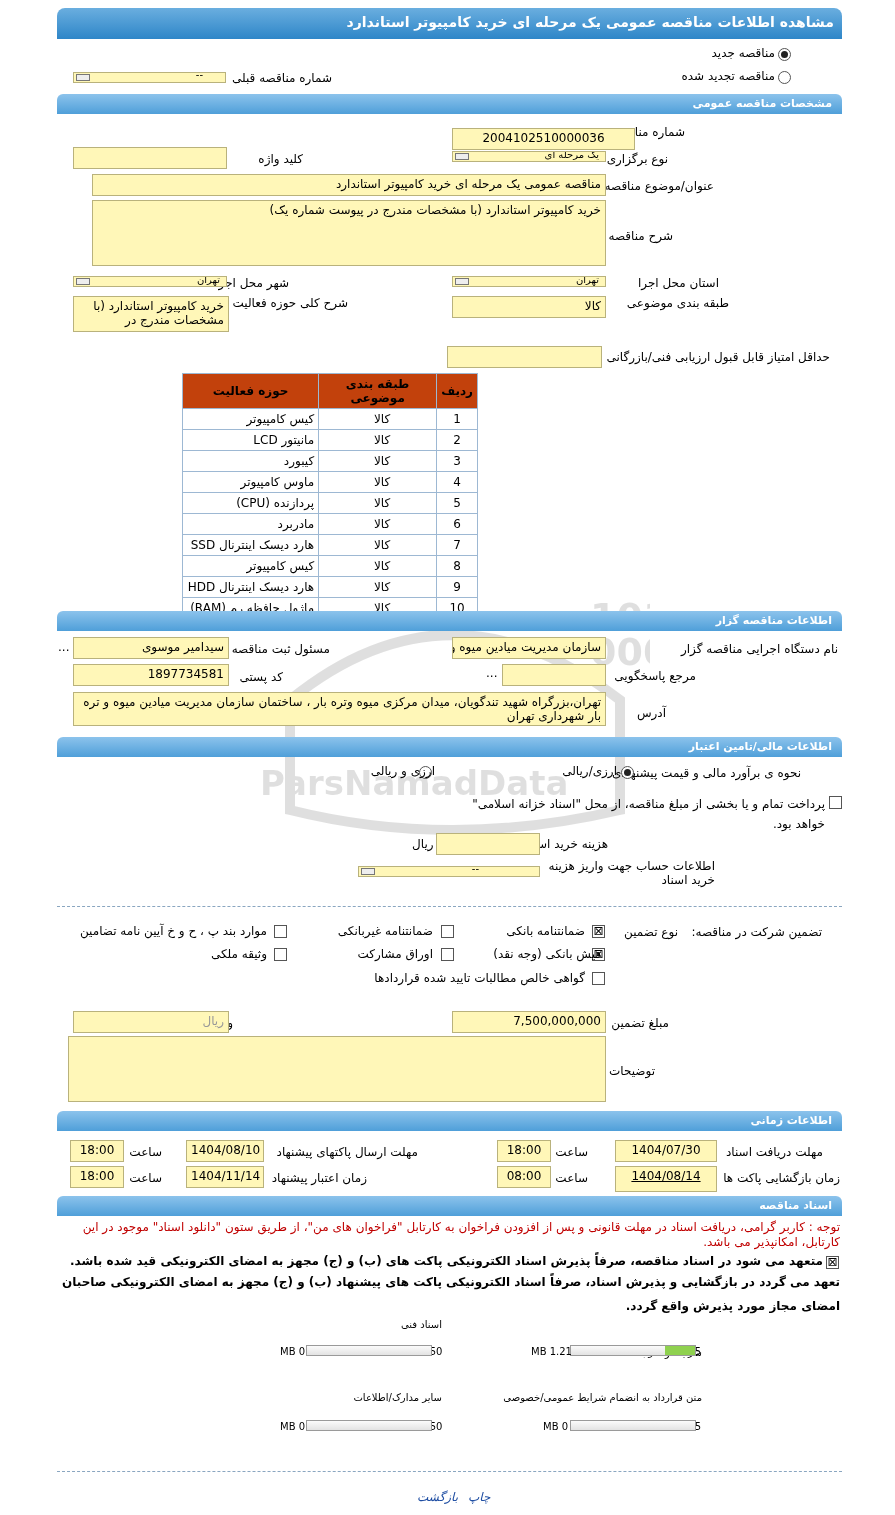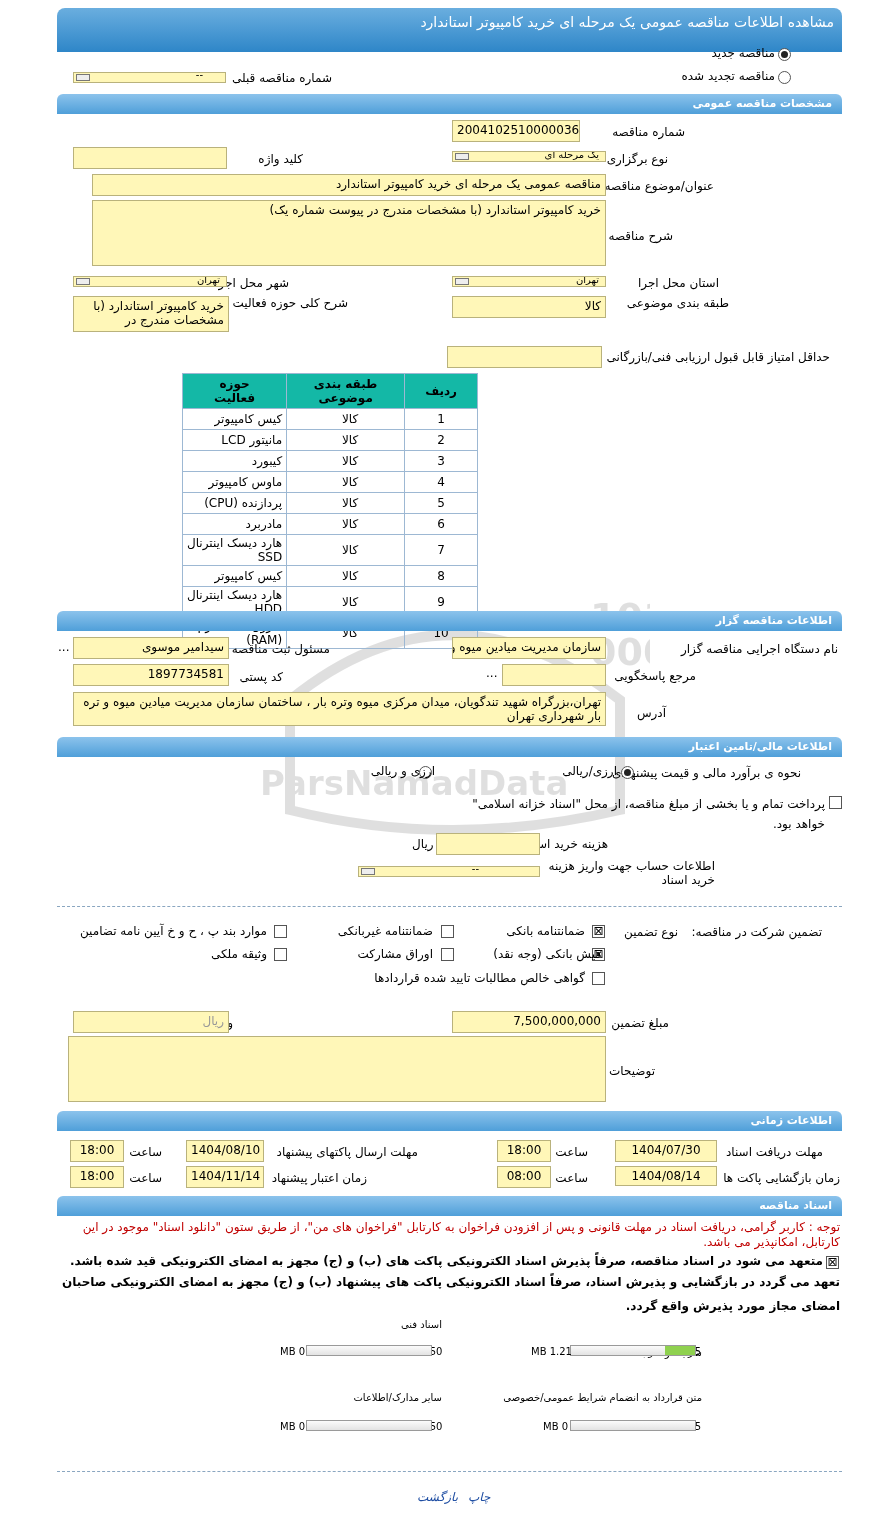--- a/index.html
+++ b/index.html
@@ -1,30 +1,30 @@
 <!DOCTYPE html>
 <html><head>
 <meta charset="utf-8">
 <style>
   * { box-sizing: border-box; }
   body { margin: 0; width: 895px; height: 1515px; background: #ffffff; font-family: "DejaVu Sans", sans-serif; font-size: 12px; color: #000; position: relative; overflow: hidden; }
-  .titlebar { position: absolute; left: 57px; top: 8px; width: 785px; height: 44px; background: linear-gradient(#6aaedf, #2e86c8); border-radius: 8px 8px 0 0; color: #fff; font-weight: normal; font-size: 14px; direction: rtl; padding: 6px 8px; }
+  .titlebar { position: absolute; left: 57px; top: 8px; width: 785px; height: 31px; background: linear-gradient(#6aaedf, #2e86c8); border-radius: 8px 8px 0 0; color: #fff; font-weight: bold; font-size: 14px; direction: rtl; padding: 6px 8px; }
   .sechead { position: absolute; left: 57px; width: 785px; height: 20px; background: linear-gradient(#8cc3ec, #4f9fd9); border-radius: 6px 6px 0 0; color: #fff; font-size: 11px; direction: rtl; padding: 3px 10px; font-weight: bold; }
   .lbl { position: absolute; direction: rtl; font-size: 12px; white-space: nowrap; }
   .inp { position: absolute; background: #fff7b8; border: 1px solid #b9b27c; direction: rtl; font-size: 12px; padding: 2px 4px; overflow: hidden; white-space: nowrap; }
   .inp.ltr { direction: ltr; text-align: left; }
   .inp.center { text-align: center; direction: ltr; }
   .sel { position: absolute; background: #fff7b8; border: 1px solid #b9b27c; height: 11px; overflow: hidden; }
   .sel .btn { position: absolute; left: 2px; top: 1px; width: 14px; height: 7px; border: 1px solid #777; background: #eee; }
   .sel .txt { position: absolute; right: 6px; top: -3px; font-size: 10px; }
   .radio { position: absolute; width: 13px; height: 13px; border-radius: 50%; border: 1px solid #555; background: #fff; }
   .radio.on::after { content: ""; position: absolute; left: 2px; top: 2px; width: 7px; height: 7px; border-radius: 50%; background: #222; }
   .chk { position: absolute; width: 13px; height: 13px; border: 1px solid #555; background: #fff; font-size: 12px; line-height: 11px; text-align: center; }
   table.items { position: absolute; left: 182px; top: 373px; width: 296px; border-collapse: collapse; direction: rtl; font-size: 12px; }
-  table.items th { background: #14b8a6; font-weight: bold; padding: 3px 20px; text-align: center; height: 21px; border: 1px solid #9db8d3; }
+  table.items th { background: #c2410c; font-weight: bold; padding: 3px 4px; text-align: center; height: 21px; border: 1px solid #9db8d3; }
   table.items td { border: 1px solid #9db8d3; padding: 1px 4px; height: 21px; }
   table.items td.c-row { width: 24px; text-align: center; }
   table.items td.c-cat { width: 118px; text-align: right; padding-right: 46px; }
   .hr { position: absolute; left: 57px; width: 785px; border-top: 1px dashed #8aa6c0; }
   .note { position: absolute; left: 62px; width: 778px; direction: rtl; font-size: 12px; }
   .bar { position: absolute; height: 11px; width: 126px; border: 1px solid #9a9a9a; background: linear-gradient(#fbfbfb, #e3e3e3); }
   .bar .fill { position: absolute; right: 0; top: 0; height: 100%; background: #8fd14f; }
   .small { font-size: 10px; }
   .link { color: #1f4ea3; font-style: italic; }
   .watermark { position: absolute; left: 250px; top: 590px; width: 400px; height: 340px; opacity: 0.12; pointer-events: none; }
@@ -47,21 +47,21 @@
 <div class="lbl" style="right:120px; top:69px;">مناقصه تجدید شده</div>
 <div class="lbl" style="right:563px; top:71px;">شماره مناقصه قبلی</div>
 <div class="sel" style="left:73px; top:72px; width:153px;">
     <span class="btn"></span>
     <span class="txt" style="right:22px; top:-4px;">--</span>
   </div>
 
 <div class="sechead" style="top:94px;">مشخصات مناقصه عمومی</div>
 
 <div class="lbl" style="right:210px; top:125px;">شماره مناقصه</div>
-<div class="inp center" style="left:452px; top:120px; width:128px; height:22px;">2004102510000036</div>
+<div class="inp center" style="left:452px; top:128px; width:183px; height:22px;">2004102510000036</div>
 
 <div class="lbl" style="right:227px; top:152px;">نوع برگزاری</div>
 <div class="sel" style="left:452px; top:151px; width:154px;padding-left:35px;">
     <span class="btn"></span>
     <span class="txt">یک مرحله ای</span>
   </div>
 
 <div class="lbl" style="right:592px; top:152px;">کلید واژه</div>
 <div class="inp" style="left:73px; top:147px; width:154px; height:22px;"></div>
 
@@ -229,21 +229,21 @@
 <div class="inp center" style="left:615px; top:1140px; width:102px; height:22px;">1404/07/30</div>
 <div class="lbl" style="right:307px; top:1145px;">ساعت</div>
 <div class="inp center" style="left:497px; top:1140px; width:54px; height:22px;">18:00</div>
 
 <div class="lbl" style="right:477px; top:1145px;">مهلت ارسال پاکتهای پیشنهاد</div>
 <div class="inp center" style="left:186px; top:1140px; width:78px; height:22px;">1404/08/10</div>
 <div class="lbl" style="right:733px; top:1145px;">ساعت</div>
 <div class="inp center" style="left:70px; top:1140px; width:54px; height:22px;">18:00</div>
 
 <div class="lbl" style="right:55px; top:1171px;">زمان بازگشایی پاکت ها</div>
-<div class="inp center" style="left:615px; top:1166px; width:102px; height:20px;">1404/08/14</div>
+<div class="inp center" style="left:615px; top:1166px; width:102px; height:26px;text-decoration:underline;">1404/08/14</div>
 <div class="lbl" style="right:307px; top:1171px;">ساعت</div>
 <div class="inp center" style="left:497px; top:1166px; width:54px; height:22px;">08:00</div>
 
 <div class="lbl" style="right:528px; top:1171px;">زمان اعتبار پیشنهاد</div>
 <div class="inp center" style="left:186px; top:1166px; width:78px; height:22px;">1404/11/14</div>
 <div class="lbl" style="right:733px; top:1171px;">ساعت</div>
 <div class="inp center" style="left:70px; top:1166px; width:54px; height:22px;">18:00</div>
 
 <div class="sechead" style="top:1196px;">اسناد مناقصه</div>
 

